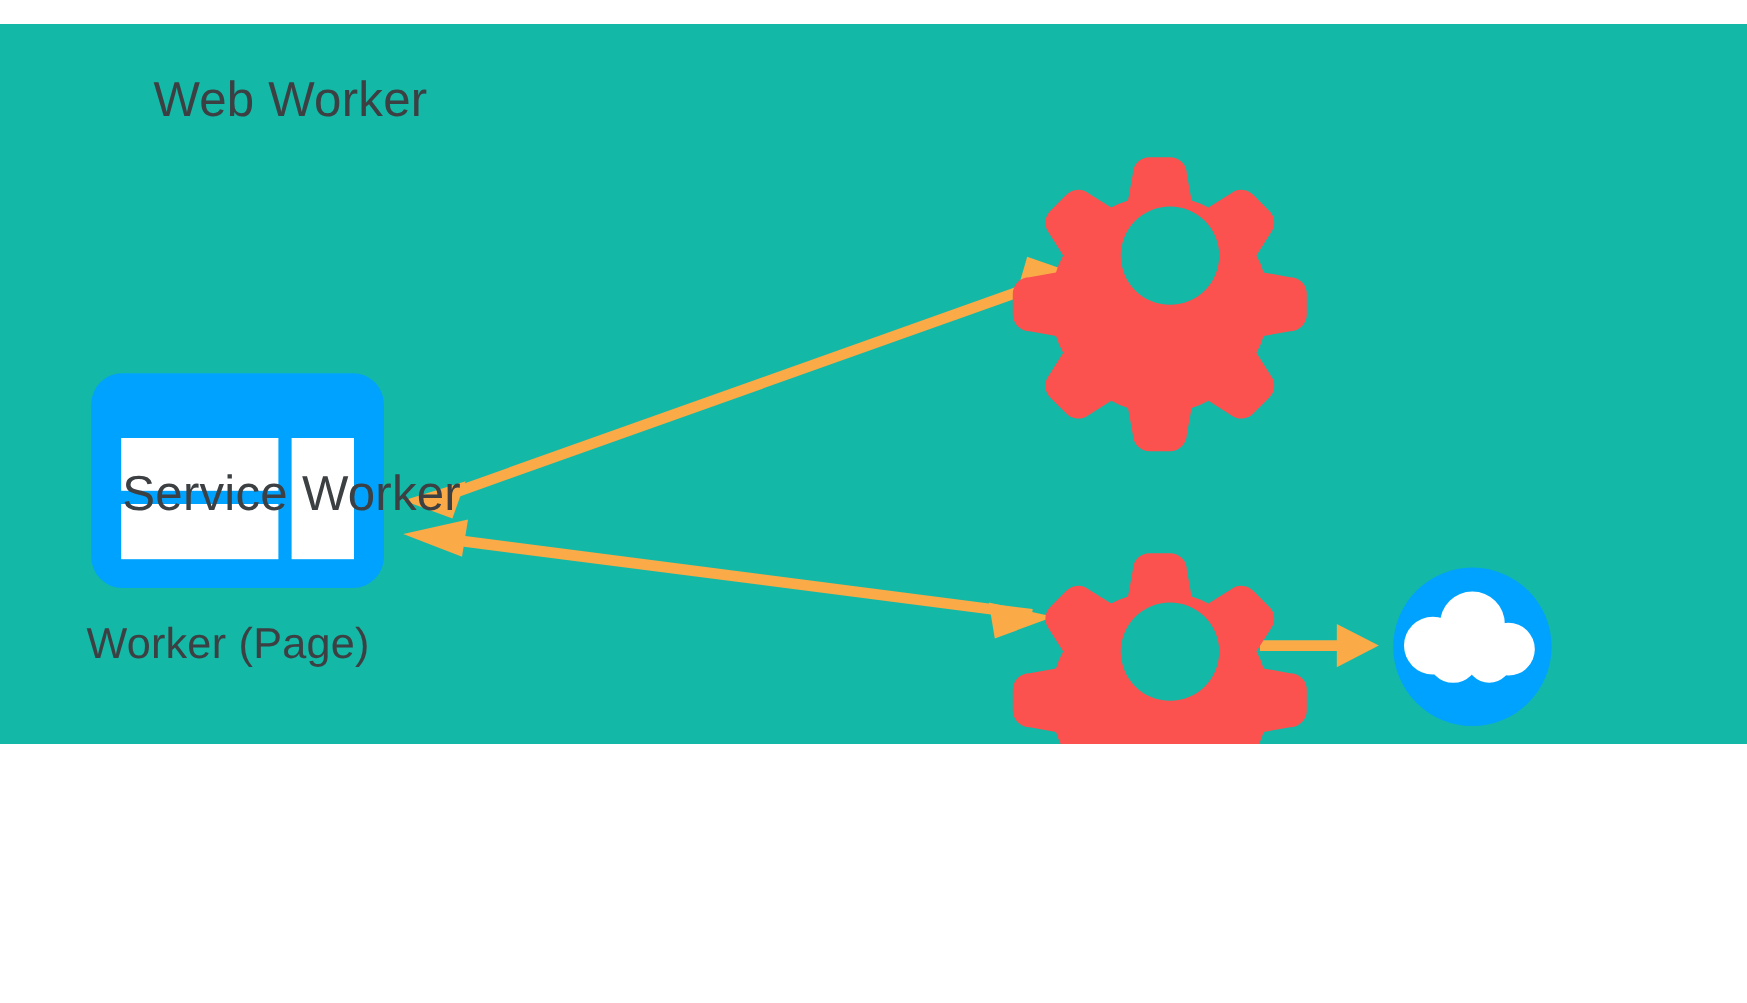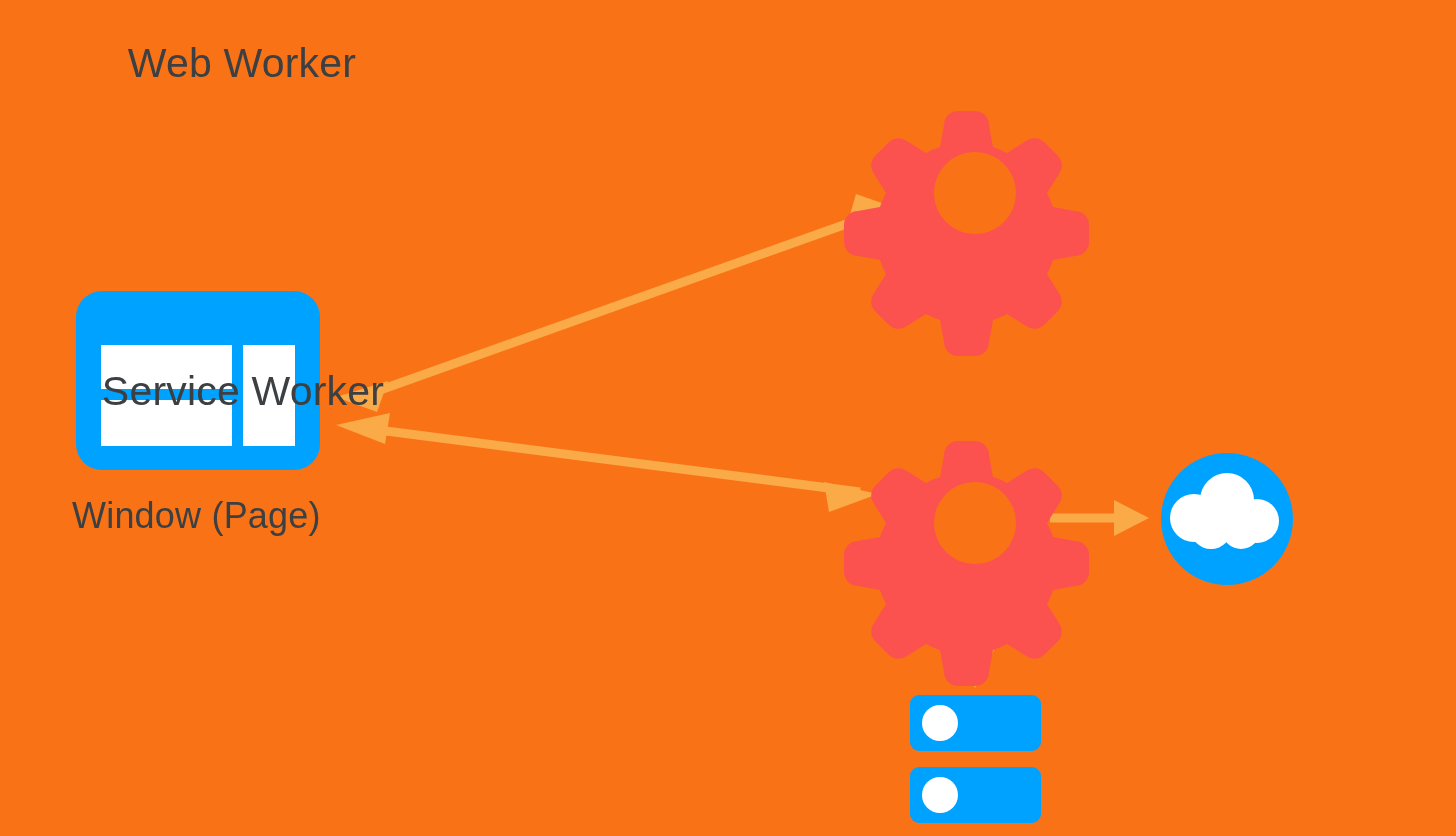--- a/index.html
+++ b/index.html
@@ -7,23 +7,24 @@
     margin: 0;
     padding: 0;
     background: #ffffff;
   }
   body {
     font-family: "Liberation Sans", sans-serif;
   }
   #diagram-root {
     position: relative;
     width: 1456px;
-    height: 836px;
-    background: #f97316;
+    height: 600px;
+    background: #14b8a6;
     overflow: hidden;
+    margin-top: 20px;
   }
   #diagram-svg {
     position: absolute;
     top: 0;
     left: 0;
     width: 1456px;
     height: 836px;
     display: block;
   }
   .node-label {
@@ -181,15 +182,15 @@
         <circle cx="940" cy="795" r="18" fill="#FFFFFF"></circle>
       </g>
     </g>
 
   </svg>
 
   <div class="node-label" id="label-web-worker">Web Worker</div>
 
   <div class="node-label" id="label-service-worker">Service Worker</div>
 
-  <div class="node-label" id="label-window-page">Window (Page)</div>
+  <div class="node-label" id="label-window-page">Worker (Page)</div>
 
 </div>
 
 </body></html>

